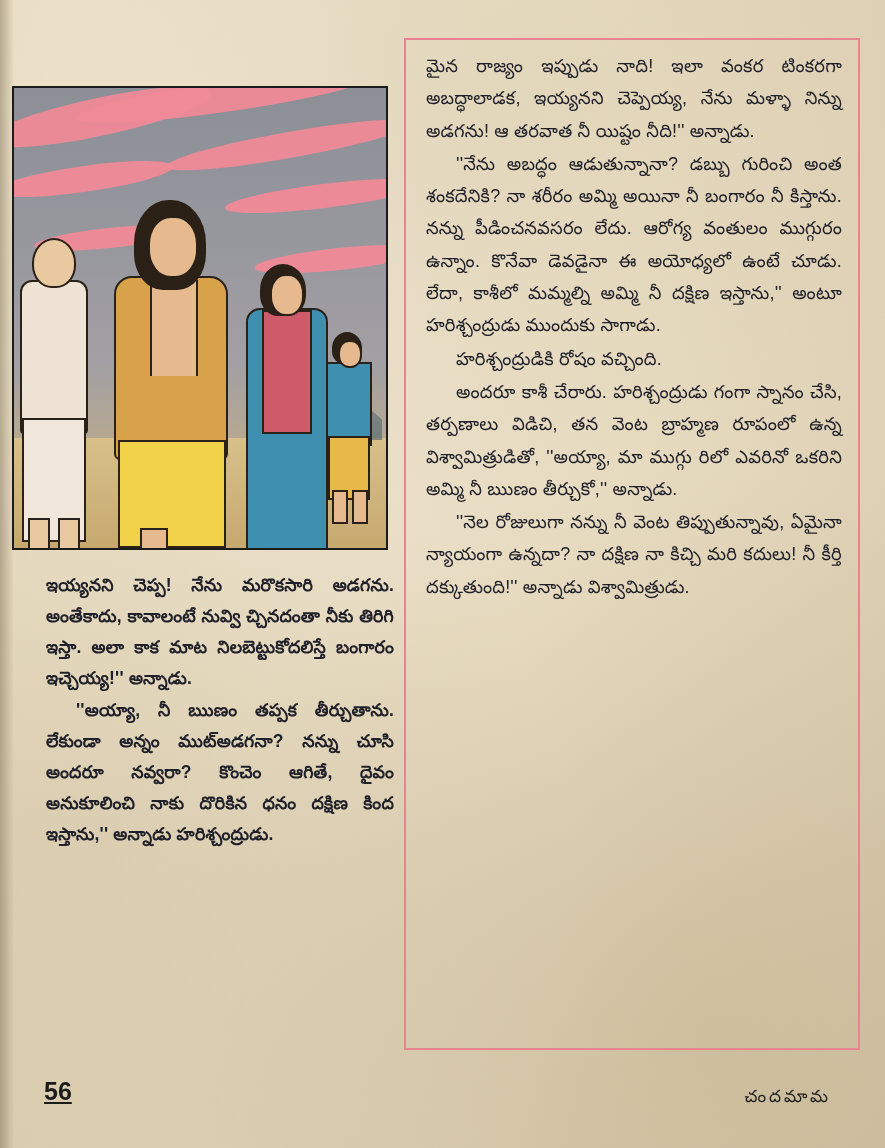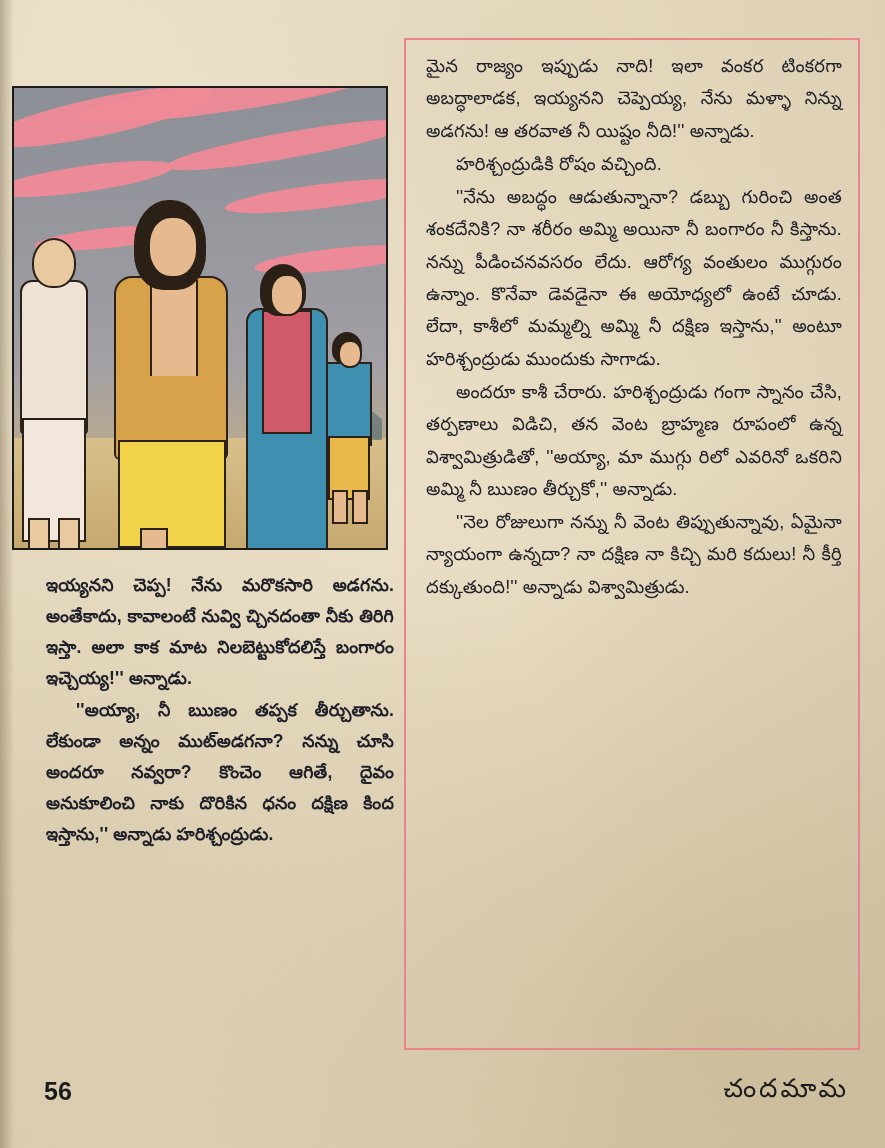--- a/index.html
+++ b/index.html
@@ -148,26 +148,27 @@
 
   
   .page-number {
     position: absolute;
     left: 44px;
     bottom: 42px;
     font-size: 25px;
     font-weight: bold;
     color: #1b1b1b;
     font-family: "Liberation Sans", sans-serif;
+    text-decoration: underline;
   }
   .magazine-name {
     position: absolute;
-    right: 36px;
+    right: 54px;
     bottom: 38px;
-    font-size: 26px;
+    font-size: 17px;
     color: #1b1b1b;
     letter-spacing: 3px;
     font-family: Liberation Mono, monospace;
   }
   .edge-shadow {
     position: absolute;
     left: 0; top: 0; bottom: 0;
     width: 14px;
     background: linear-gradient(90deg, rgba(120,105,80,0.45), rgba(120,105,80,0));
     pointer-events: none;
@@ -221,22 +222,22 @@
 
     <div class="left-text">
       <p class="para">ఇయ్యనని చెప్ప! నేను మరొకసారి అడగను. అంతేకాదు, కావాలంటే నువ్వి చ్చినదంతా నీకు తిరిగి ఇస్తా. అలా కాక మాట నిలబెట్టుకోదలిస్తే బంగారం ఇచ్చెయ్య!'' అన్నాడు.</p>
       <p class="para indent">''అయ్యా, నీ ఋణం తప్పక తీర్చుతాను. లేకుండా అన్నం ముట్అడగనా? నన్ను చూసి అందరూ నవ్వరా? కొంచెం ఆగితే, దైవం అనుకూలించి నాకు దొరికిన ధనం దక్షిణ కింద ఇస్తాను,'' అన్నాడు హరిశ్చంద్రుడు.</p>
     </div>
   </div>
 
   <div class="right-col">
     <div class="col-text">
       <p class="para">మైన రాజ్యం ఇప్పుడు నాది! ఇలా వంకర టింకరగా అబద్ధాలాడక, ఇయ్యనని చెప్పెయ్య, నేను మళ్ళా నిన్ను అడగను! ఆ తరవాత నీ యిష్టం నీది!'' అన్నాడు.</p>
+      <p class="para indent">''నేను అబద్ధం ఆడుతున్నానా? డబ్బు గురించి అంత శంకదేనికి? నా శరీరం అమ్మి అయినా నీ బంగారం నీ కిస్తాను. నన్ను పీడించనవసరం లేదు. ఆరోగ్య వంతులం ముగ్గురం ఉన్నాం. కొనేవా డెవడైనా ఈ అయోధ్యలో ఉంటే చూడు. లేదా, కాశీలో మమ్మల్ని అమ్మి నీ దక్షిణ ఇస్తాను,'' అంటూ హరిశ్చంద్రుడు ముందుకు సాగాడు.</p>
       <p class="para indent">హరిశ్చంద్రుడికి రోషం వచ్చింది.</p>
-      <p class="para indent">''నేను అబద్ధం ఆడుతున్నానా? డబ్బు గురించి అంత శంకదేనికి? నా శరీరం అమ్మి అయినా నీ బంగారం నీ కిస్తాను. నన్ను పీడించనవసరం లేదు. ఆరోగ్య వంతులం ముగ్గురం ఉన్నాం. కొనేవా డెవడైనా ఈ అయోధ్యలో ఉంటే చూడు. లేదా, కాశీలో మమ్మల్ని అమ్మి నీ దక్షిణ ఇస్తాను,'' అంటూ హరిశ్చంద్రుడు ముందుకు సాగాడు.</p>
       <p class="para indent">అందరూ కాశీ చేరారు. హరిశ్చంద్రుడు గంగా స్నానం చేసి, తర్పణాలు విడిచి, తన వెంట బ్రాహ్మణ రూపంలో ఉన్న విశ్వామిత్రుడితో, ''అయ్యా, మా ముగ్గు రిలో ఎవరినో ఒకరిని అమ్మి నీ ఋణం తీర్చుకో,'' అన్నాడు.</p>
       <p class="para indent">''నెల రోజులుగా నన్ను నీ వెంట తిప్పుతున్నావు, ఏమైనా న్యాయంగా ఉన్నదా? నా దక్షిణ నా కిచ్చి మరి కదులు! నీ కీర్తి దక్కుతుంది!'' అన్నాడు విశ్వామిత్రుడు.</p>
     </div>
   </div>
 
   <div class="page-number">56</div>
   <div class="magazine-name">చందమామ</div>
 </div>
 
 </body></html>

